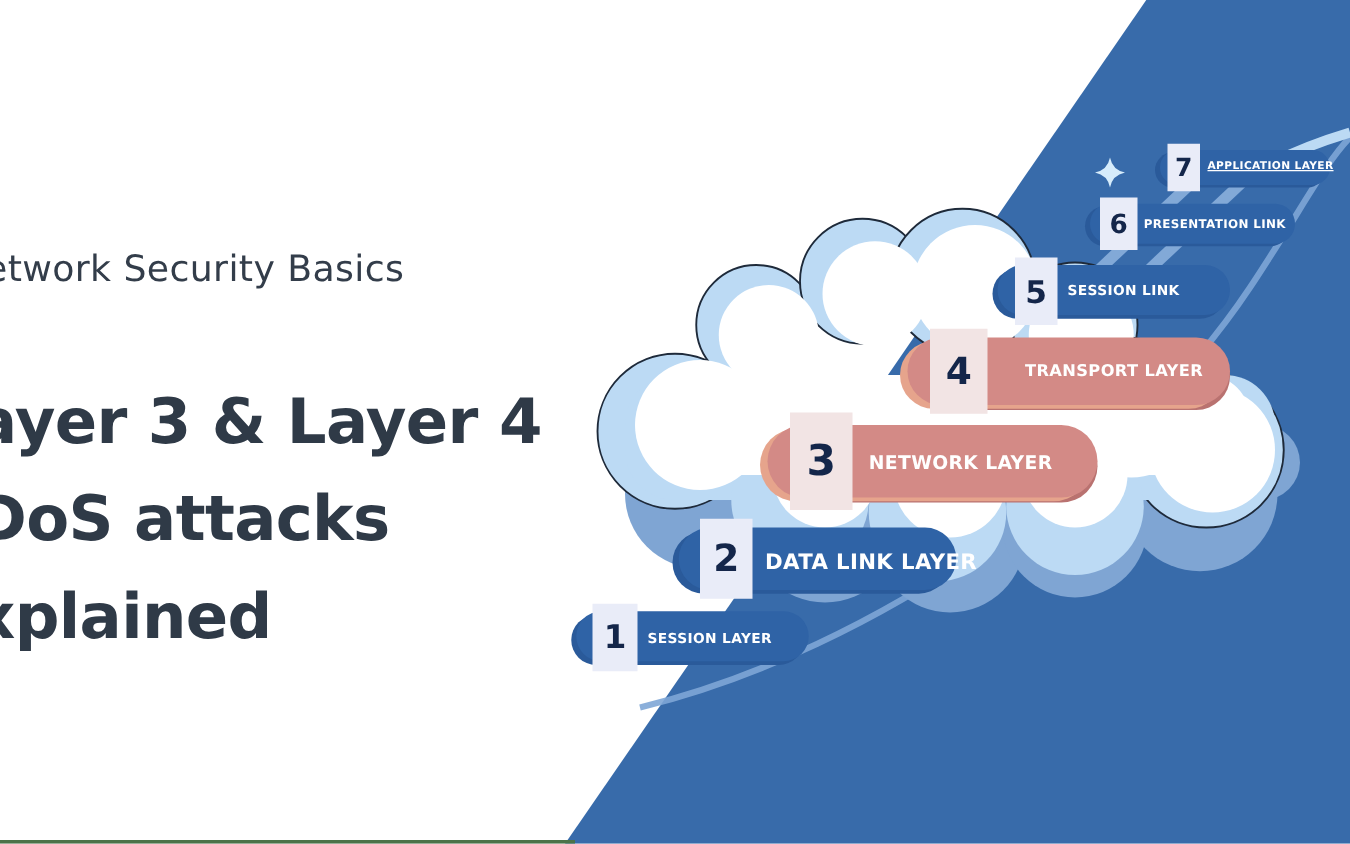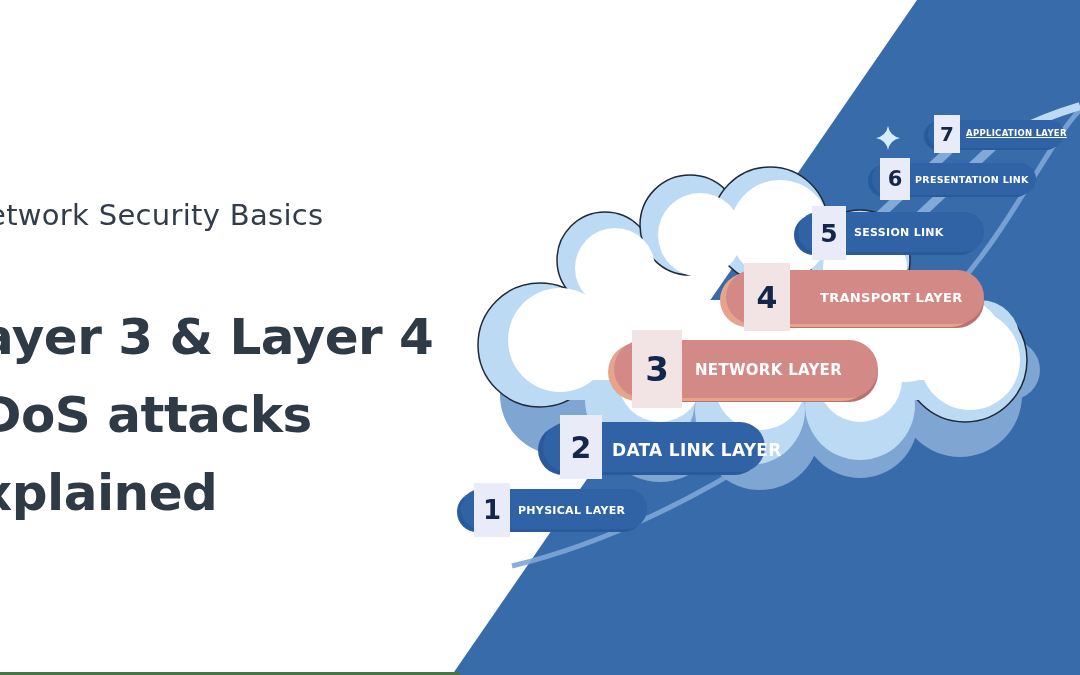--- a/index.html
+++ b/index.html
@@ -118,16 +118,16 @@
 
   <div>
     <div class="pill" style="left:543px;top:422px;width:222px;height:50px;background:#2f63a6;box-shadow:-5px 3px 0 #2a5a9a;"></div>
     <div class="numbox" style="left:560px;top:415px;width:42px;height:64px;background:#e9ecf8;font-size:30px;">2</div>
     <div class="label" style="left:612px;top:440px;font-size:17px;">DATA LINK LAYER</div>
   </div>
 
   <div>
     <div class="pill" style="left:461px;top:489px;width:186px;height:40px;background:#2f63a6;box-shadow:-4px 3px 0 #2a5a9a;"></div>
     <div class="numbox" style="left:474px;top:483px;width:36px;height:54px;background:#e9ecf8;font-size:26px;">1</div>
-    <div class="label" style="left:518px;top:504px;font-size:11px;">PHYSICAL LAYER</div>
+    <div class="label" style="left:518px;top:504px;font-size:11px;">SESSION LAYER</div>
   </div>
 
 </div>
 
 </body></html>

